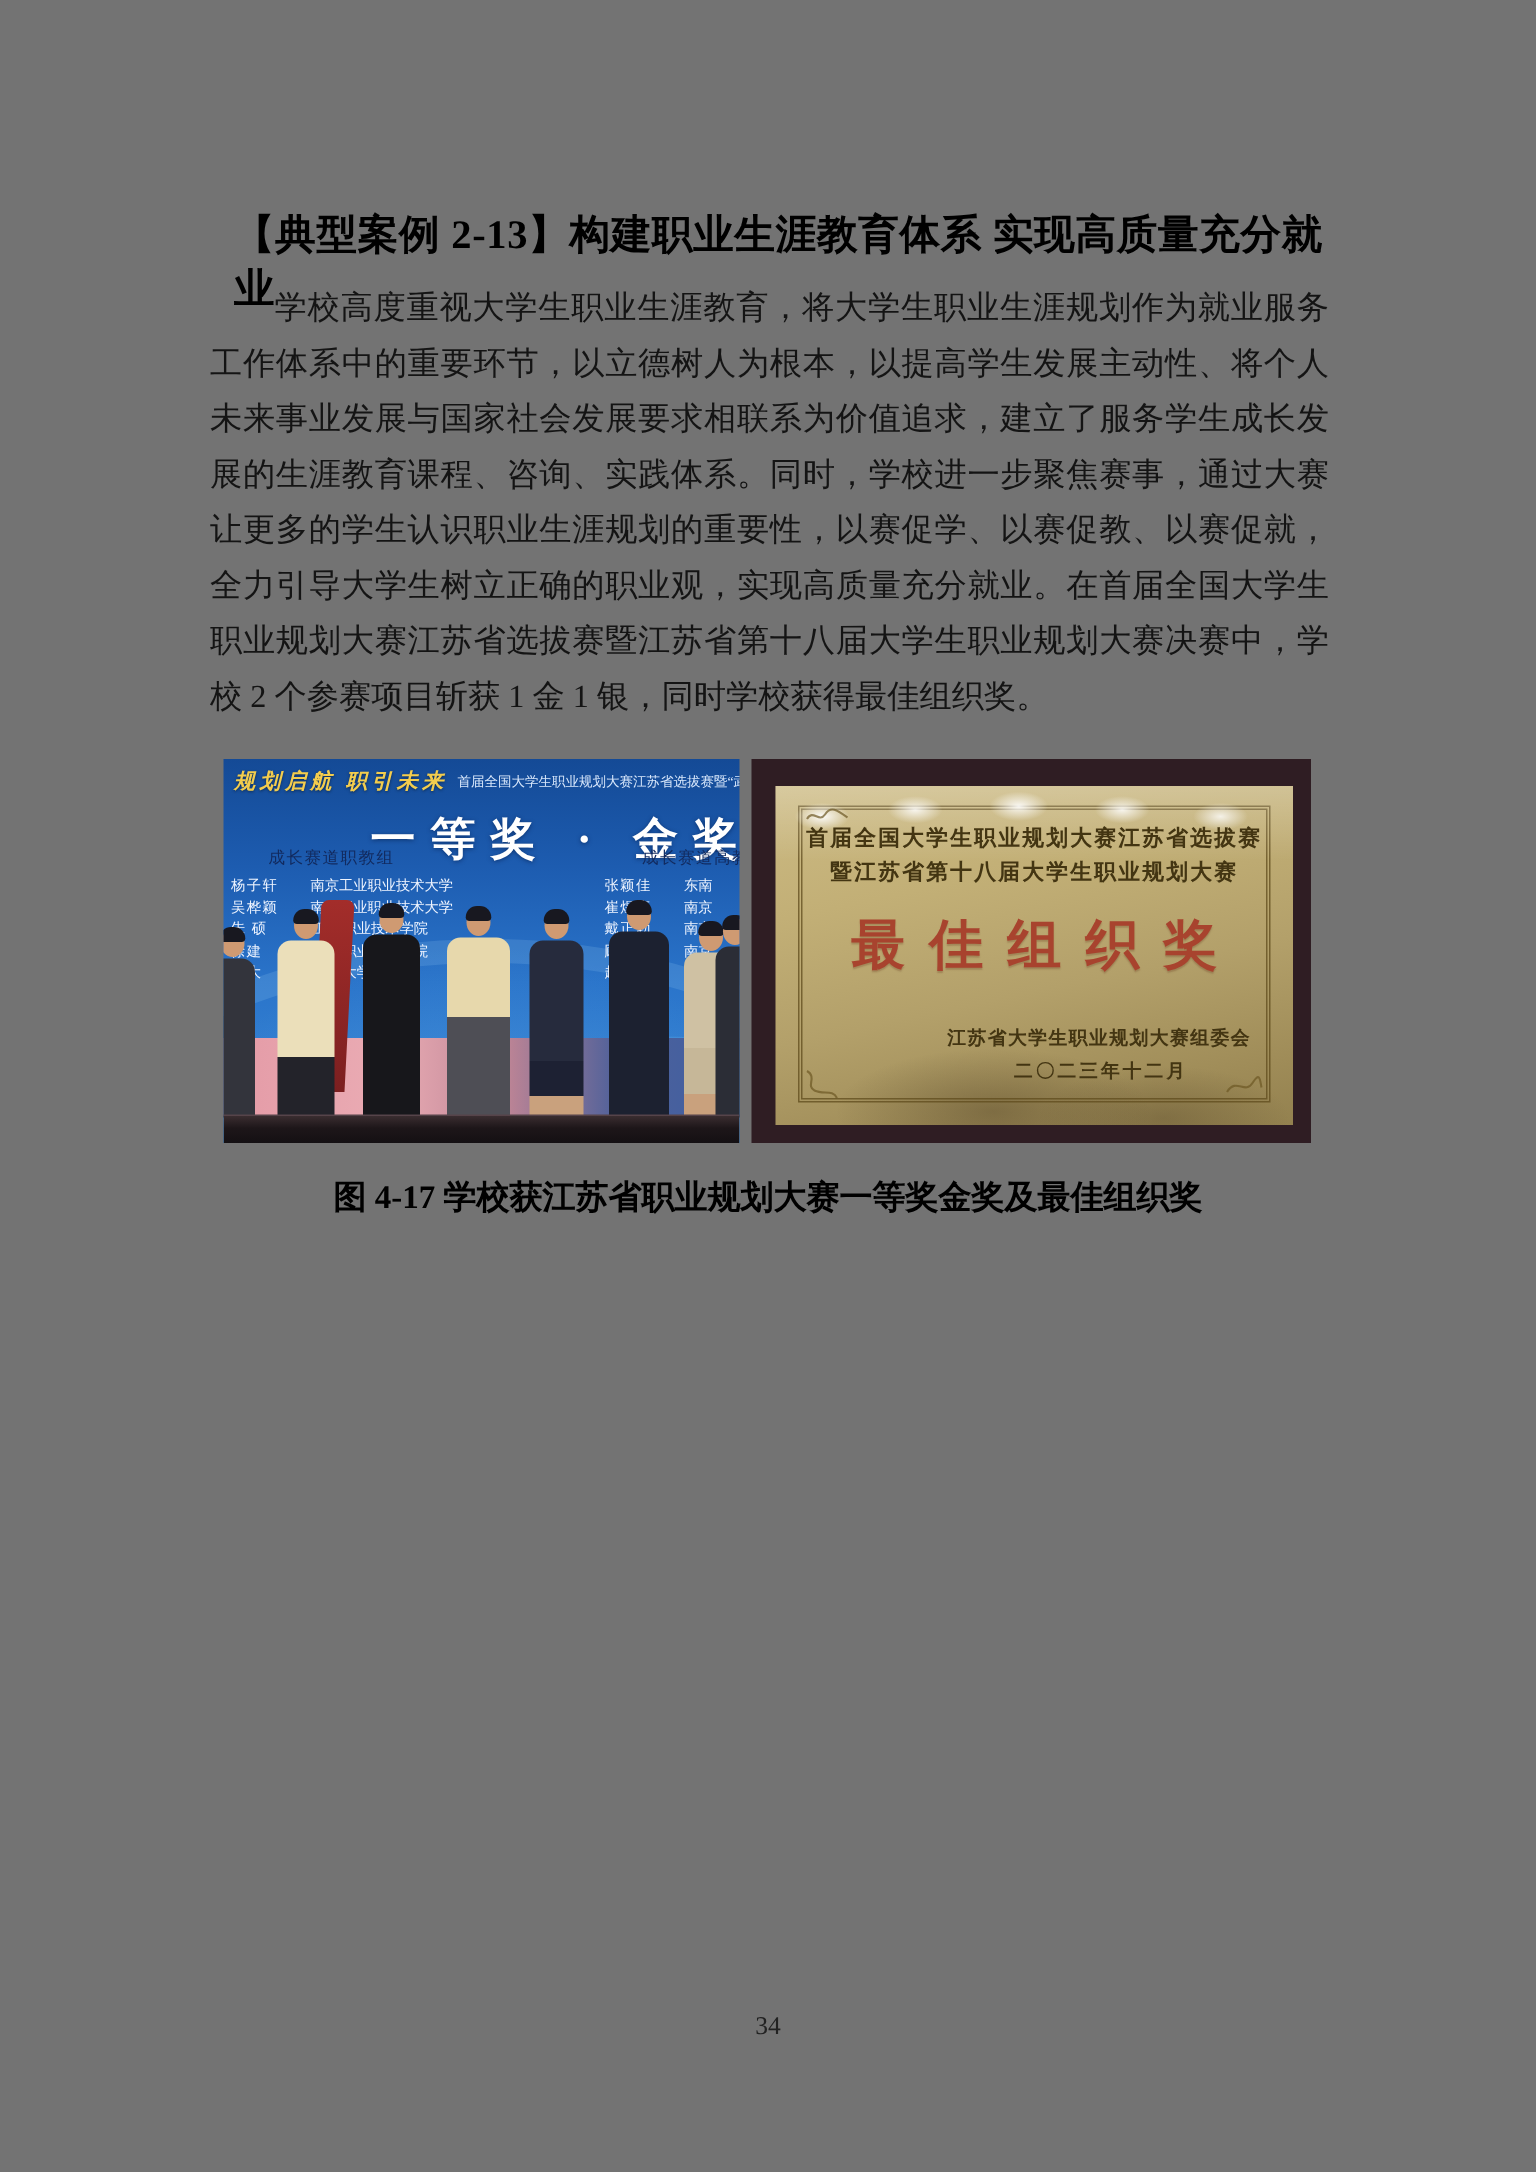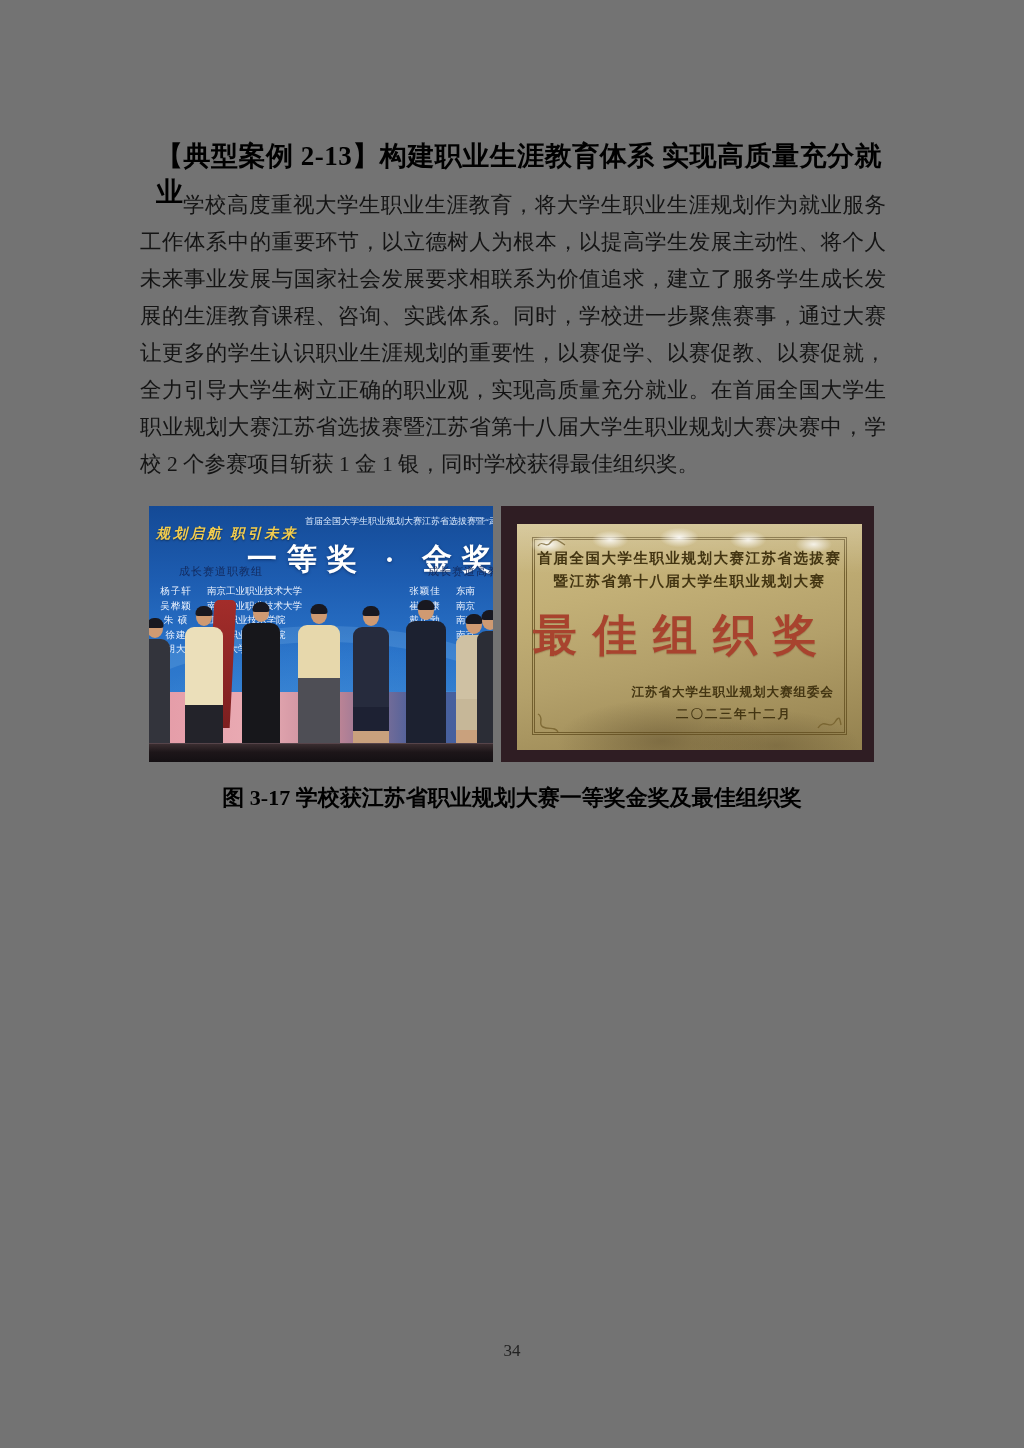--- a/index.html
+++ b/index.html
@@ -37,42 +37,42 @@
   .photo-left {
     width:344px; height:256px;
     background:
       radial-gradient(circle 420px at 50% 150%, rgba(150,220,255,.30), rgba(150,220,255,0) 62%),
       linear-gradient(180deg,#144a96 0%,#1d5cb0 28%,#2a74ca 58%,#3a8ad8 100%);
   }
   .swoosh { position:absolute; border-radius:50%; z-index:0; }
   .s1 { width:620px; height:400px; border:16px solid rgba(165,215,250,.16); top:120px; left:-150px; }
   .s2 { width:480px; height:300px; border:12px solid rgba(120,195,245,.20); top:185px; left:40px;  }
   .calligraphy {
-    position:absolute; top:19px; left:7px; z-index:1;
+    position:absolute; top:6px; left:7px; z-index:1;
     font-size:14px; font-weight:bold; font-style:italic; letter-spacing:3px;
     color:#f3cd4e; text-shadow:0 1px 2px rgba(0,0,0,.45); white-space:nowrap;
   }
   .banner-small {
     position:absolute; top:9px; left:112px; width:232px; z-index:1;
     font-size:9px; color:#d9e8fc; white-space:nowrap; overflow:hidden;padding-left:44px;
   }
   .award-title {
     position:absolute; top:33px; left:98px; z-index:1;
     font-size:30px; font-weight:bold; letter-spacing:10px; color:#ffffff;
     text-shadow:0 1px 3px rgba(0,20,60,.5); white-space:nowrap;
   }
   .group { position:absolute; top:58px; z-index:1; }
   .group-left  { left:5px; }
   .group-right { left:254px; }
   .group-header {
     font-size:11px; font-weight:normal; color:#122a5e; letter-spacing:1px;
     margin-bottom:5px; white-space:nowrap;margin-left:25px;
   }
   .g-row { display:flex; gap:9px; font-size:9.5px; line-height:14.5px; color:#eef4ff; white-space:nowrap; }
-  .g-name { width:44px; letter-spacing:1px; flex:none;text-align:center; }
+  .g-name { width:44px; letter-spacing:1px; flex:none; }
 
   .floor-pink {
     position:absolute; bottom:18px; left:0; right:0; height:52px; z-index:1;
     background:linear-gradient(90deg,#e49aa6 0%,#eaacb4 32%,#bd8495 55%,#50619a 76%,#3d5fa2 100%);
   }
   .stage-floor {
     position:absolute; bottom:0; left:0; right:0; height:18px; z-index:4;
     background:linear-gradient(180deg,#3a2d30 0%,#1d1619 45%,#141013 100%);
     border-top:1px solid #56444a;
   }
@@ -125,22 +125,22 @@
     position:absolute; inset:13px 15px 15px 15px; z-index:0;
     border:3px double rgba(95,75,28,.75);
   }
   .pl-line1, .pl-line2 {
     position:absolute; left:0; width:100%; text-align:center; z-index:2;
     font-size:14.5px; font-weight:bold; color:#433512; letter-spacing:1.5px; white-space:nowrap;
   }
   .pl-line1 { top:25px; }
   .pl-line2 { top:48px; }
   .pl-title {
-    position:absolute; top:82px; left:0; width:100%; z-index:2;
-    font-size:44px; font-weight:bold; color:#a8432e; letter-spacing:16px;
+    position:absolute; top:82px; left:0; width:100%; text-align:center; z-index:2;
+    font-size:36px; font-weight:bold; color:#a8432e; letter-spacing:16px;
     text-indent:16px; white-space:nowrap; text-shadow:0 1px 1px rgba(90,40,20,.25);
   }
   .pl-org {
     position:absolute; top:160px; right:28px; z-index:2;
     font-size:12.5px; font-weight:bold; color:#433512; letter-spacing:1px; white-space:nowrap;
   }
   .pl-date {
     position:absolute; top:182px; right:70px; z-index:2;
     font-size:12.5px; font-weight:bold; color:#433512; letter-spacing:2px; white-space:nowrap;
   }
@@ -248,16 +248,16 @@
 
         <div class="pl-line1">首届全国大学生职业规划大赛江苏省选拔赛</div>
         <div class="pl-line2">暨江苏省第十八届大学生职业规划大赛</div>
         <div class="pl-title">最佳组织奖</div>
         <div class="pl-org">江苏省大学生职业规划大赛组委会</div>
         <div class="pl-date">二〇二三年十二月</div>
       </div>
     </div>
   </div>
 
-  <div class="caption">图 3-17 学校获江苏省职业规划大赛一等奖金奖及最佳组织奖</div>
+  <div class="caption">图 4-17 学校获江苏省职业规划大赛一等奖金奖及最佳组织奖</div>
 
   <div class="page-number">34</div>
 </div>
 
 </body></html>

